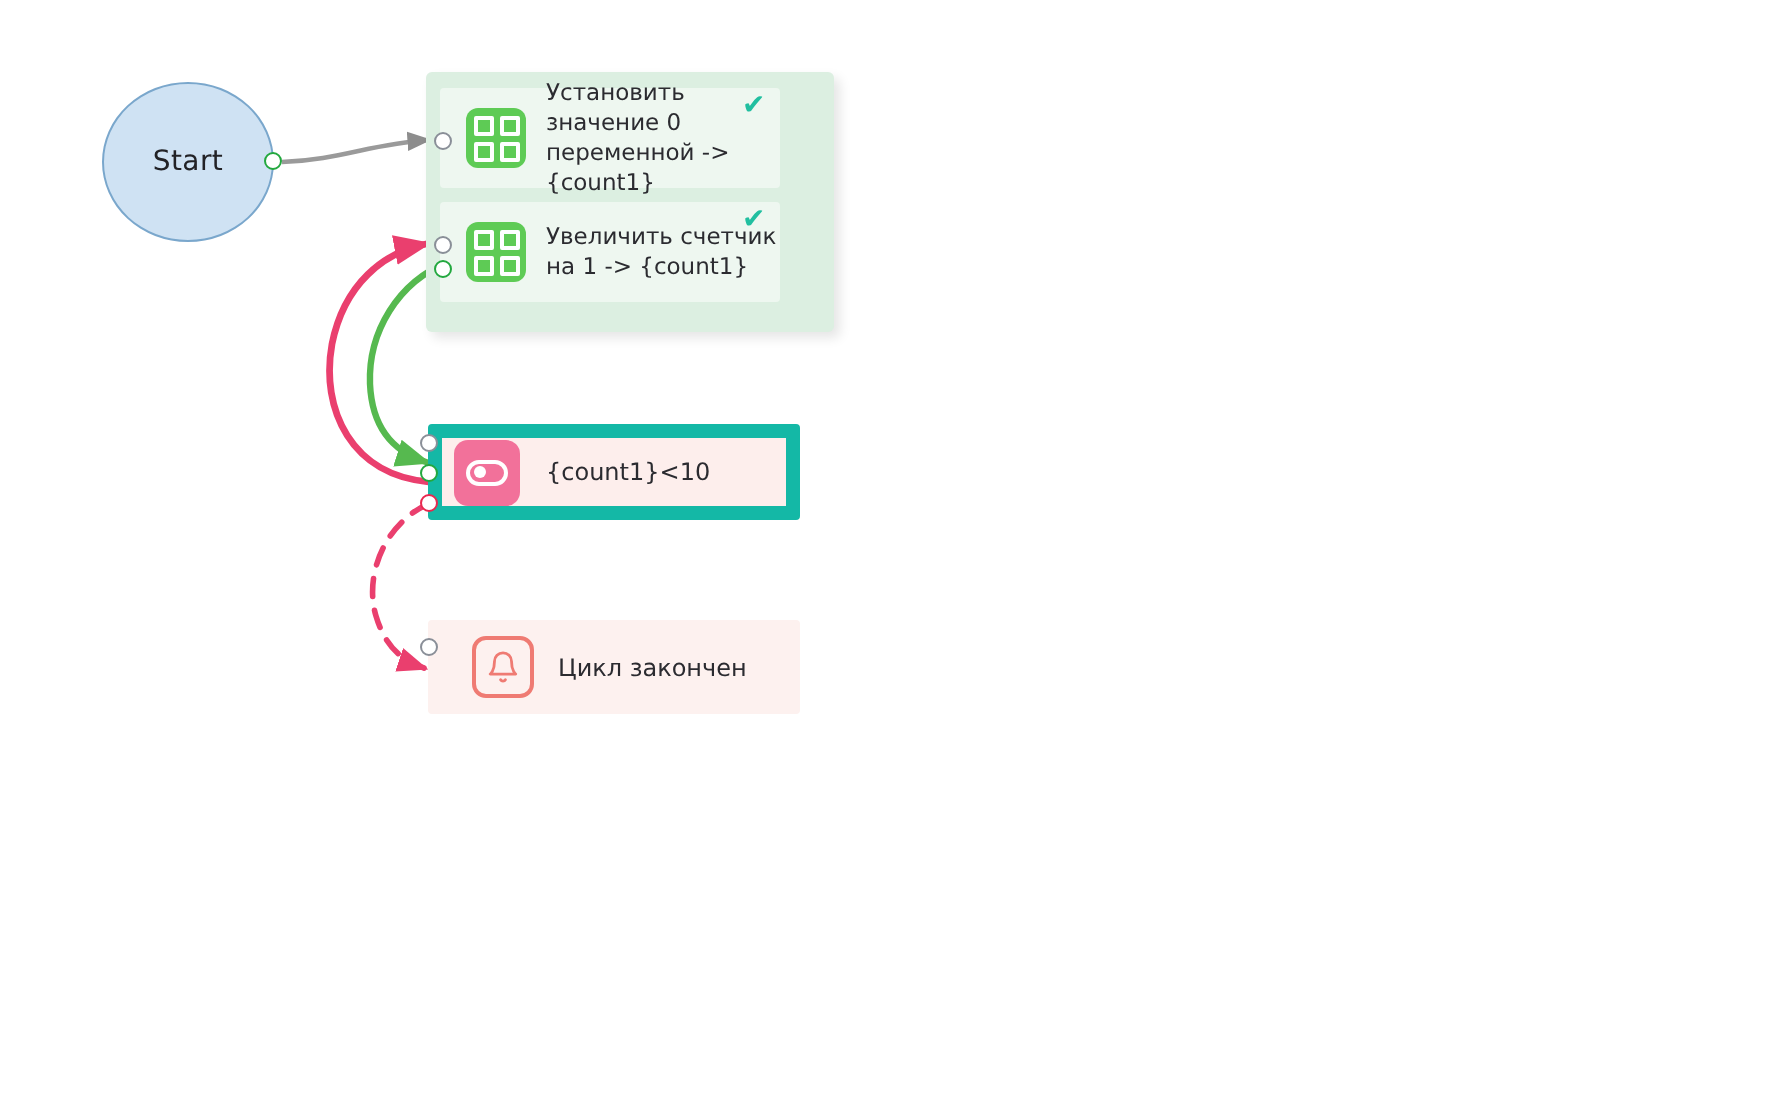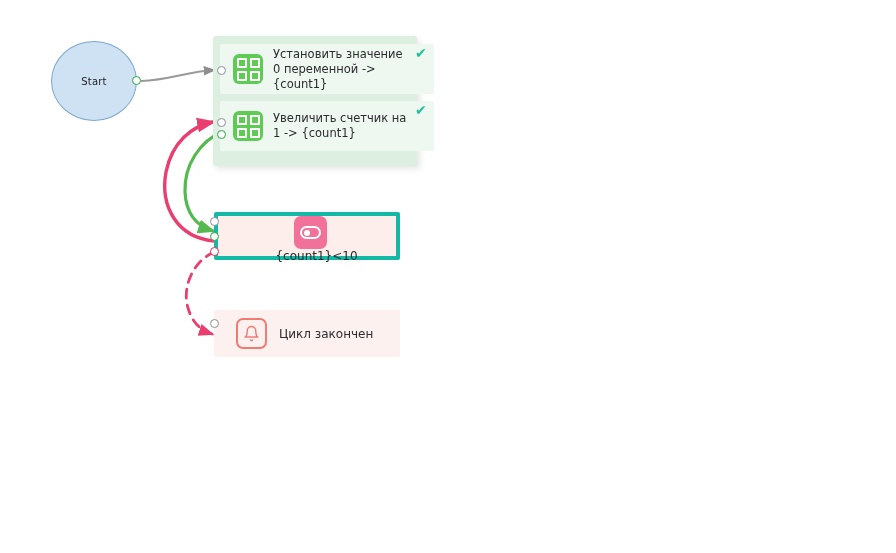--- a/index.html
+++ b/index.html
@@ -45,21 +45,21 @@
     border-radius: 50%;
     background: #cfe2f3;
     border: 1.4px solid #7aa7cc;
     z-index: 3;
     display: flex;
     align-items: center;
     justify-content: center;
     box-sizing: border-box;
   }
   .start-label {
-    font-size: 10px;
+    font-size: 14px;
     color: #222226;
     letter-spacing: .2px;
   }
 
   
   .group-box {
     position: absolute;
     left: 213px;
     top: 36px;
     width: 204px;
@@ -67,21 +67,21 @@
     background: #dcefe1;
     border-radius: 3px;
     box-shadow: 3px 3px 6px rgba(0,0,0,0.10);
     z-index: 2;
     box-sizing: border-box;
     padding: 8px 7px;
   }
 
   .action-card {
     position: relative;
-    width: 214px;
+    width: 170px;
     height: 50px;
     background: #eef7f0;
     border-radius: 2px;
     display: flex;
     align-items: center;
     box-sizing: border-box;
     padding-left: 13px;
     margin-bottom: 7px;
   }
 
@@ -130,28 +130,27 @@
   }
 
   
   .cond-node {
     position: absolute;
     left: 214px;
     top: 212px;
     width: 186px;
     height: 48px;
     background: #fdeeec;
-    border: 4px solid #14b8a6;
+    border: 7px solid #14b8a6;
     border-radius: 2px;
     z-index: 3;
     display: flex;
     align-items: center;
     padding-left: 6px;
     box-sizing: border-box;
-    flex-direction: column;
   }
   .icon-toggle {
     width: 33px;
     height: 33px;
     border-radius: 7px;
     background: #f2719a;
     flex: 0 0 auto;
     display: flex;
     align-items: center;
     justify-content: center;

